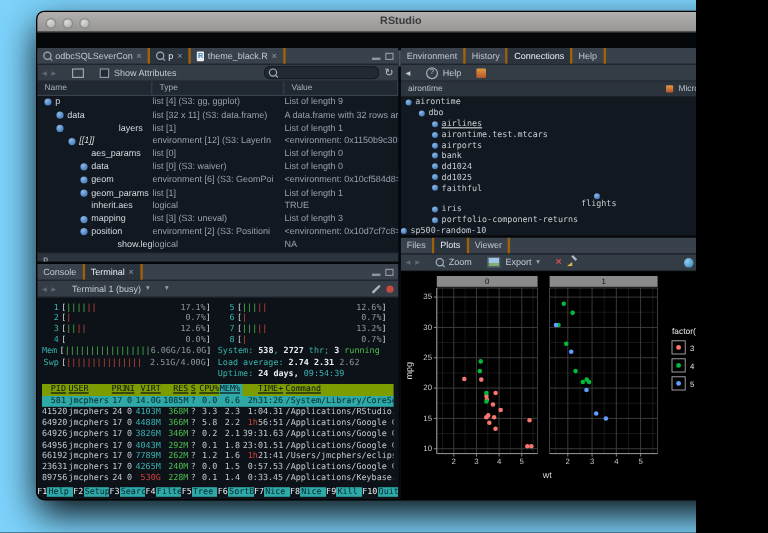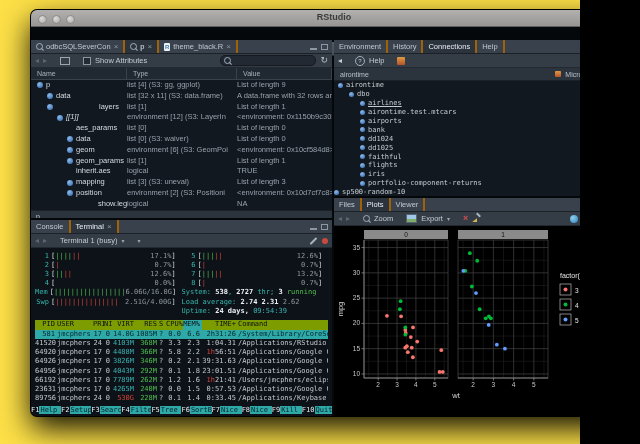--- a/index.html
+++ b/index.html
@@ -1,16 +1,16 @@
 <!DOCTYPE html>
 <html><head>
 <meta charset="utf-8">
 <style>
   html,body{margin:0;padding:0;background:#000;}
-  .stage{position:relative;width:580px;height:444px;background:#fde047;overflow:hidden;
+  .stage{position:relative;width:580px;height:444px;background:#7dd3fc;overflow:hidden;
          font-family:"Liberation Sans",sans-serif;-webkit-font-smoothing:antialiased;}
   .window{position:absolute;left:31px;top:10px;width:606px;height:406px;background:#05080b;
           border-radius:6px;overflow:hidden;box-shadow:0 12px 30px rgba(0,0,0,.95),0 0 0 1px #000;}
   
   .titlebar{position:absolute;left:0;top:0;width:100%;height:16px;
             background:linear-gradient(#b2b1b0,#969594);border-bottom:1px solid #5f5f5f;}
   .lights{position:absolute;left:7px;top:5px;display:flex;gap:5px;}
   .light{width:7px;height:7px;border-radius:50%;background:radial-gradient(circle at 35% 30%,#dcdcdc,#a8a8a6);border:.5px solid #8a8a88;}
   .title{position:absolute;left:0;right:0;top:2px;text-align:center;font-size:9px;color:#3b3b3b;font-weight:bold;}
   
@@ -103,21 +103,21 @@
   .meter{display:flex;align-items:center;width:96%;white-space:pre;}
   .m-lab{width:14px;text-align:right;margin-right:2px;color:#35b5ab;}
   .m-br{color:#d6dde3;}
   .m-pct{color:#8d969f;margin-left:auto;}
   .c-grn{color:#4fbf4f;} .c-red{color:#d0443a;} .c-cy{color:#39b3b3;} .c-dim{color:#8d969f;}
   .c-b{color:#eaf0f5;font-weight:bold;} .c-lbl{color:#35b5ab;}
   .h-blank{height:5px;}
   .p-row{display:grid;grid-template-columns:22px 36px 11px 8px 24px 23px 7px 17px 19px 36px auto;height:9.2px;line-height:9.2px;white-space:pre;overflow:hidden;}
   .p-row span{overflow:hidden;}
   .p-row .ar{text-align:right;padding-right:2px;}
-  .p-head{background:#7d9c00;color:#0c1117;height:9.5px;line-height:9.5px;}
+  .p-head{background:#7d9c00;color:#0c1117;height:9.5px;line-height:9.5px;text-decoration:underline;}
   .p-head .sorted{background:#2fa8a8;}
   .p-row.hl{background:#2fa8a8;}
   .p-row.hl span{color:#04262b !important;font-weight:normal;}
   #fnbar{position:absolute;left:0;bottom:3px;width:100%;display:flex;height:10px;}
   .fk-item{flex:1;display:flex;align-items:center;overflow:hidden;}
   .fk{color:#eaf0f5;}
   .fl{background:#2fa8a8;color:#06262a;flex:1;padding-left:1px;overflow:hidden;white-space:pre;}
   
   #plot-area{height:192px;background:#000;}
 </style>
@@ -445,21 +445,21 @@
     <div id="conn-tree">
           <div class="tree-row" style="padding-left: 4px;"><span class="blue-dot"></span><span class="tree-label">airontime</span><span class="t-ic t-connection"></span></div>
           <div class="tree-row" style="padding-left: 15px;"><span class="blue-dot"></span><span class="tree-label">dbo</span><span class="t-ic t-schema"></span></div>
           <div class="tree-row" style="padding-left: 26px; text-decoration: underline;"><span class="blue-dot"></span><span class="tree-label">airlines</span><span class="t-ic t-table"></span></div>
           <div class="tree-row" style="padding-left: 26px;"><span class="blue-dot"></span><span class="tree-label">airontime.test.mtcars</span><span class="t-ic t-table"></span></div>
           <div class="tree-row" style="padding-left: 26px;"><span class="blue-dot"></span><span class="tree-label">airports</span><span class="t-ic t-table"></span></div>
           <div class="tree-row" style="padding-left: 26px;"><span class="blue-dot"></span><span class="tree-label">bank</span><span class="t-ic t-table"></span></div>
           <div class="tree-row" style="padding-left: 26px;"><span class="blue-dot"></span><span class="tree-label">dd1024</span><span class="t-ic t-table"></span></div>
           <div class="tree-row" style="padding-left: 26px;"><span class="blue-dot"></span><span class="tree-label">dd1025</span><span class="t-ic t-table"></span></div>
           <div class="tree-row" style="padding-left: 26px;"><span class="blue-dot"></span><span class="tree-label">faithful</span><span class="t-ic t-table"></span></div>
-          <div class="tree-row" style="padding-left: 26px;"><span class="blue-dot"></span><span class="tree-label">flights</span><span class="t-ic t-table"></span></div>
+          <div class="tree-row" style="padding-left: 26px; flex-direction: column;"><span class="blue-dot"></span><span class="tree-label">flights</span><span class="t-ic t-table"></span></div>
           <div class="tree-row" style="padding-left: 26px;"><span class="blue-dot"></span><span class="tree-label">iris</span><span class="t-ic t-table"></span></div>
           <div class="tree-row" style="padding-left: 26px;"><span class="blue-dot"></span><span class="tree-label">portfolio-component-returns</span><span class="t-ic t-table"></span></div>
           <div class="tree-row" style=""><span class="blue-dot"></span><span class="tree-label">sp500-random-10</span><span class="t-ic t-table"></span></div>
           <div class="tree-scroll">
             <div class="tree-thumb"></div>
           </div>
         </div>
   </div>
 
   <div class="pane pane-br">

